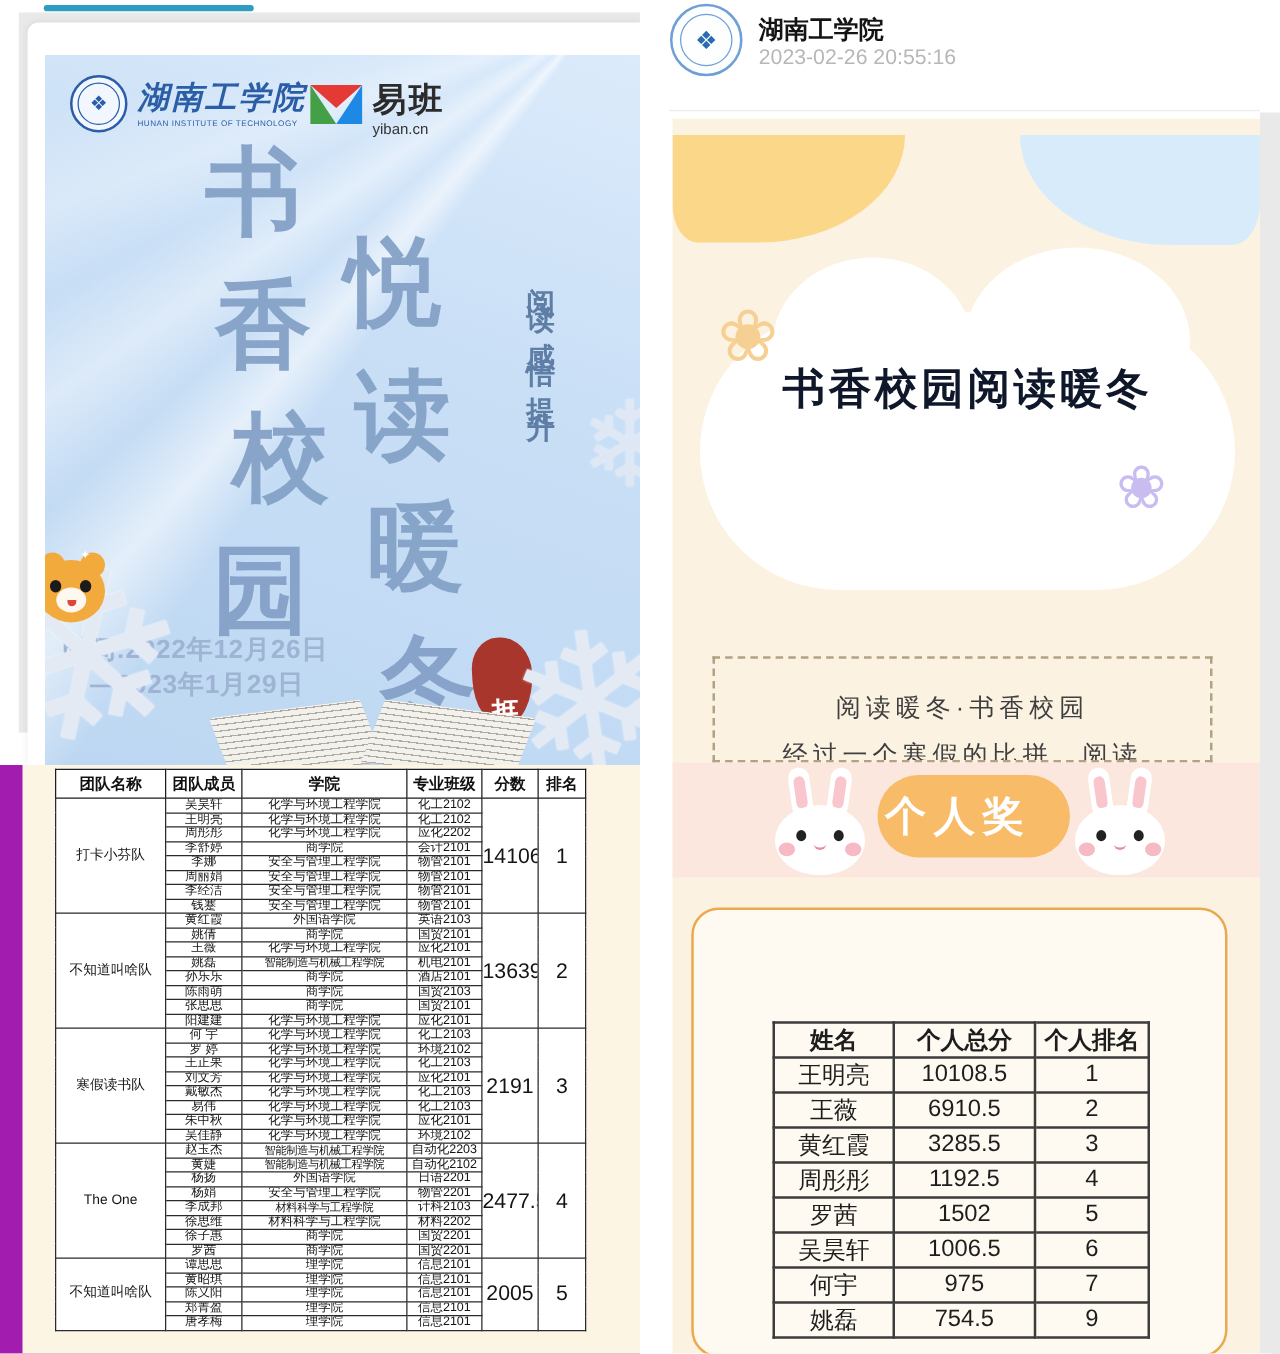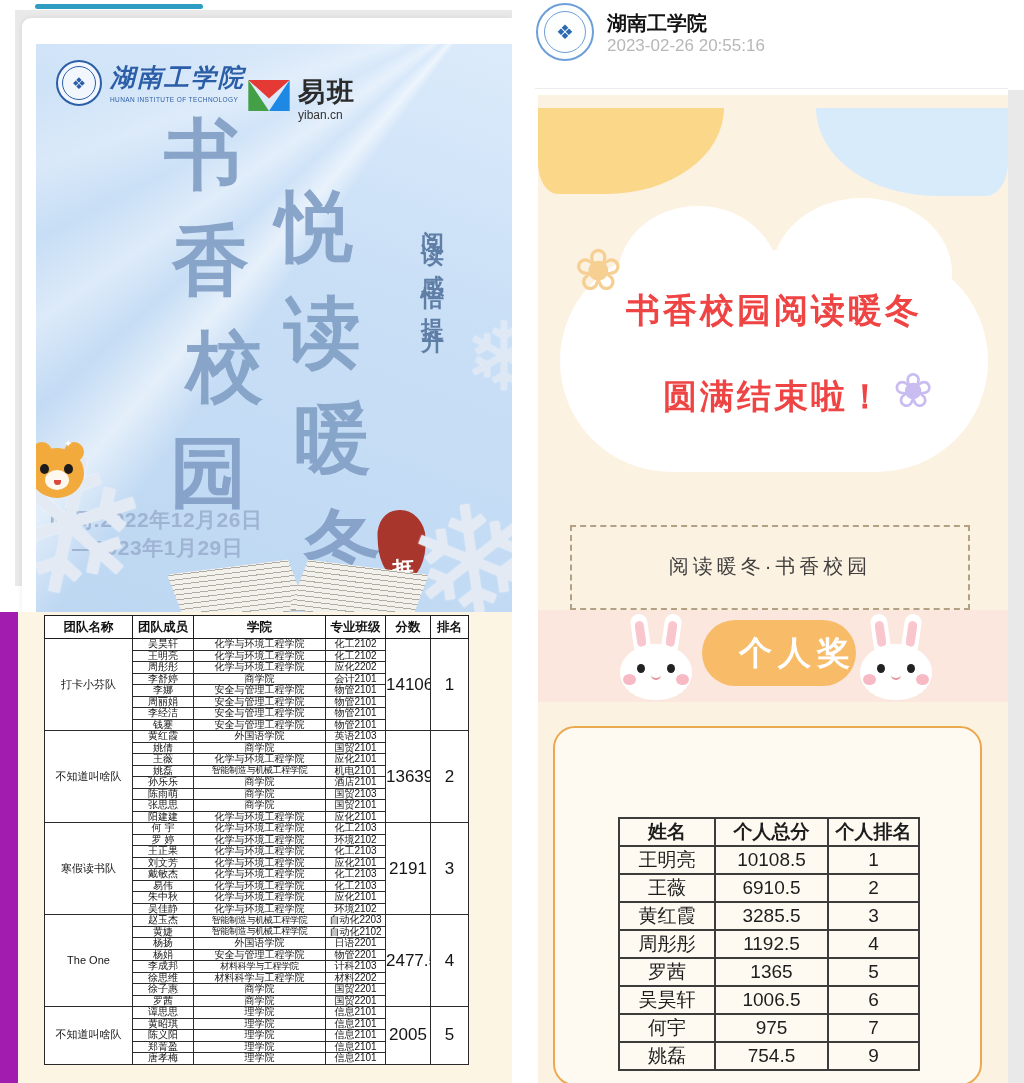--- a/index.html
+++ b/index.html
@@ -21,21 +21,21 @@
       rgba(255,255,255,.55) 6deg, rgba(255,255,255,0) 13deg, rgba(255,255,255,.4) 20deg,
       rgba(255,255,255,0) 28deg, rgba(255,255,255,.3) 36deg, rgba(255,255,255,0) 46deg); }
   .p-logo-ring{ position:absolute; left:20px; top:16px; width:46px; height:46px; border-radius:50%;
     border:2px solid #2b5ea7; background:#f2f7ff; display:flex; align-items:center; justify-content:center; }
   .p-logo-ring .inner{ width:34px; height:34px; border-radius:50%; border:1px solid #2b5ea7;
     display:flex; align-items:center; justify-content:center; color:#2b5ea7; font-size:16px; }
   .p-school{ position:absolute; left:74px; top:17px; }
   .p-school .cn{ font-family:"DejaVu Serif", serif; font-style:italic; font-weight:700;
     color:#2b5ea7; font-size:25px; letter-spacing:2px; }
   .p-school .en{ font-size:6.5px; color:#2b5ea7; letter-spacing:.4px; margin-top:2px; }
-  .p-yiban{ position:absolute; left:210px; top:18px; display:flex;margin-top:12px; }
+  .p-yiban{ position:absolute; left:210px; top:18px; display:flex; }
   .p-yiban svg{ width:46px; height:42px; }
   .p-yiban .txt{ margin-left:6px; }
   .p-yiban .cn{ font-weight:700; font-size:27px; color:#2b2b2b; letter-spacing:2px; }
   .p-yiban .dm{ font-size:12px; color:#333; margin-top:-2px; }
   .title-col{ position:absolute; }
   .title-col span{ display:block; height:106px; font-size:77px; line-height:100px; font-weight:700;
     font-family:"DejaVu Serif", serif; color:rgba(132,160,198,.95); }
   #title-col1{ left:128px; top:60px; }
   #title-col1 span:nth-child(2){ transform:translateX(8px); }
   #title-col1 span:nth-child(3){ transform:translateX(22px); }
@@ -95,34 +95,34 @@
   .content{ position:absolute; left:26px; top:95px; width:470px; height:988px; background:#fcf2e2; overflow:hidden; }
   .blob-orange{ position:absolute; left:0; top:13px; width:186px; height:86px; background:#fbd78a;
     border-radius:0 0 130px 22px / 0 0 95px 34px; }
   .blob-blue{ position:absolute; right:0; top:13px; width:192px; height:88px; background:#d8ebfb;
     border-radius:0 0 24px 130px / 0 0 36px 95px; }
   .cloud{ position:absolute; left:22px; top:155px; width:428px; height:222px; background:#fff; border-radius:116px; }
   .cloud::before{ content:""; position:absolute; left:58px; top:-44px; width:160px; height:140px;
     background:#fff; border-radius:50%; }
   .cloud::after{ content:""; position:absolute; left:212px; top:-52px; width:180px; height:150px;
     background:#fff; border-radius:50%; }
-  .cloud .t1,.cloud .t2{ position:relative; z-index:2; text-align:center; color:#ef4444;
+  .cloud .t1,.cloud .t2{ position:relative; z-index:2; text-align:center; color:#0f172a;
     font-weight:700; font-size:34px; letter-spacing:3px; }
   .cloud .t1{ padding-top:38px; }
   .cloud .t2{ padding-top:40px; }
   .flower{ position:absolute; line-height:1; z-index:3; }
   .flower.o{ left:36px; top:146px; font-size:58px; color:#f6cf92; }
   .flower.p{ left:355px; top:272px; font-size:48px; color:#c9bcf1; }
   .notice-box{ position:absolute; left:32px; top:430px; width:400px; height:85px;
     border:2px dashed #b3a184; overflow:hidden; }
   .notice-box .n1{ margin-top:26px; text-align:center; font-size:20px; color:#3f3f3f; letter-spacing:4px; }
   .notice-box .n2{ margin-top:10px; text-align:center; font-size:20px; color:#3f3f3f; letter-spacing:4px; }
   .pink-band{ position:absolute; left:0; top:515px; width:470px; height:92px; background:#fbe7de; }
   .badge{ position:absolute; left:164px; top:10px; width:154px; height:66px; background:#f8bb68;
-    border-radius:40px; display:flex; align-items:center; justify-content:flex-end; }
+    border-radius:40px; display:flex; align-items:center; justify-content:flex-start; }
   .badge span{ color:#fff; font-weight:700; font-size:33px; letter-spacing:6px; text-indent:6px; }
   .rabbit{ position:absolute; width:72px; height:86px; }
   .rabbit.rb1{ left:82px; top:4px; } .rabbit.rb2{ left:322px; top:4px; }
   .rabbit .ear{ position:absolute; top:0; width:17px; height:40px; background:#fff; border-radius:9px; }
   .rabbit .ear.l{ left:12px; transform:rotate(-8deg); }
   .rabbit .ear.r{ right:12px; transform:rotate(8deg); }
   .rabbit .ear::after{ content:""; position:absolute; left:4px; top:7px; width:9px; height:26px;
     background:#f9c6ce; border-radius:5px; }
   .rabbit .face{ position:absolute; bottom:0; left:0; width:72px; height:56px; background:#fff;
     border-radius:50% 50% 48% 48%; }
@@ -452,27 +452,27 @@
     <div class="r-acct">湖南工学院</div>
     <div class="r-time">2023-02-26 20:55:16</div>
     <div class="r-divider"></div>
 
     <div class="content">
       <div class="blob-orange"></div>
       <div class="blob-blue"></div>
 
       <div class="cloud">
         <div class="t1">书香校园阅读暖冬</div>
-        <div class="t2">圆满结束啦！</div>
       </div>
       <div class="flower o">❀</div>
       <div class="flower p">❀</div>
 
       <div class="notice-box">
         <div class="n1">阅读暖冬·书香校园</div>
+        <div class="n2">经过一个寒假的比拼，阅读</div>
       </div>
 
       <div class="pink-band">
         <div class="rabbit rb1">
           <div class="ear l"></div>
             <div class="ear r"></div>
           <div class="face">
             <div class="eye l"></div>
               <div class="eye r"></div>
             <div class="cheek l"></div>
@@ -526,21 +526,21 @@
                 <td>3285.5</td>
                 <td>3</td>
               </tr>
               <tr>
                 <td>周彤彤</td>
                 <td>1192.5</td>
                 <td>4</td>
               </tr>
               <tr>
                 <td>罗茜</td>
-                <td>1365</td>
+                <td>1502</td>
                 <td>5</td>
               </tr>
               <tr>
                 <td>吴昊轩</td>
                 <td>1006.5</td>
                 <td>6</td>
               </tr>
               <tr>
                 <td>何宇</td>
                 <td>975</td>

